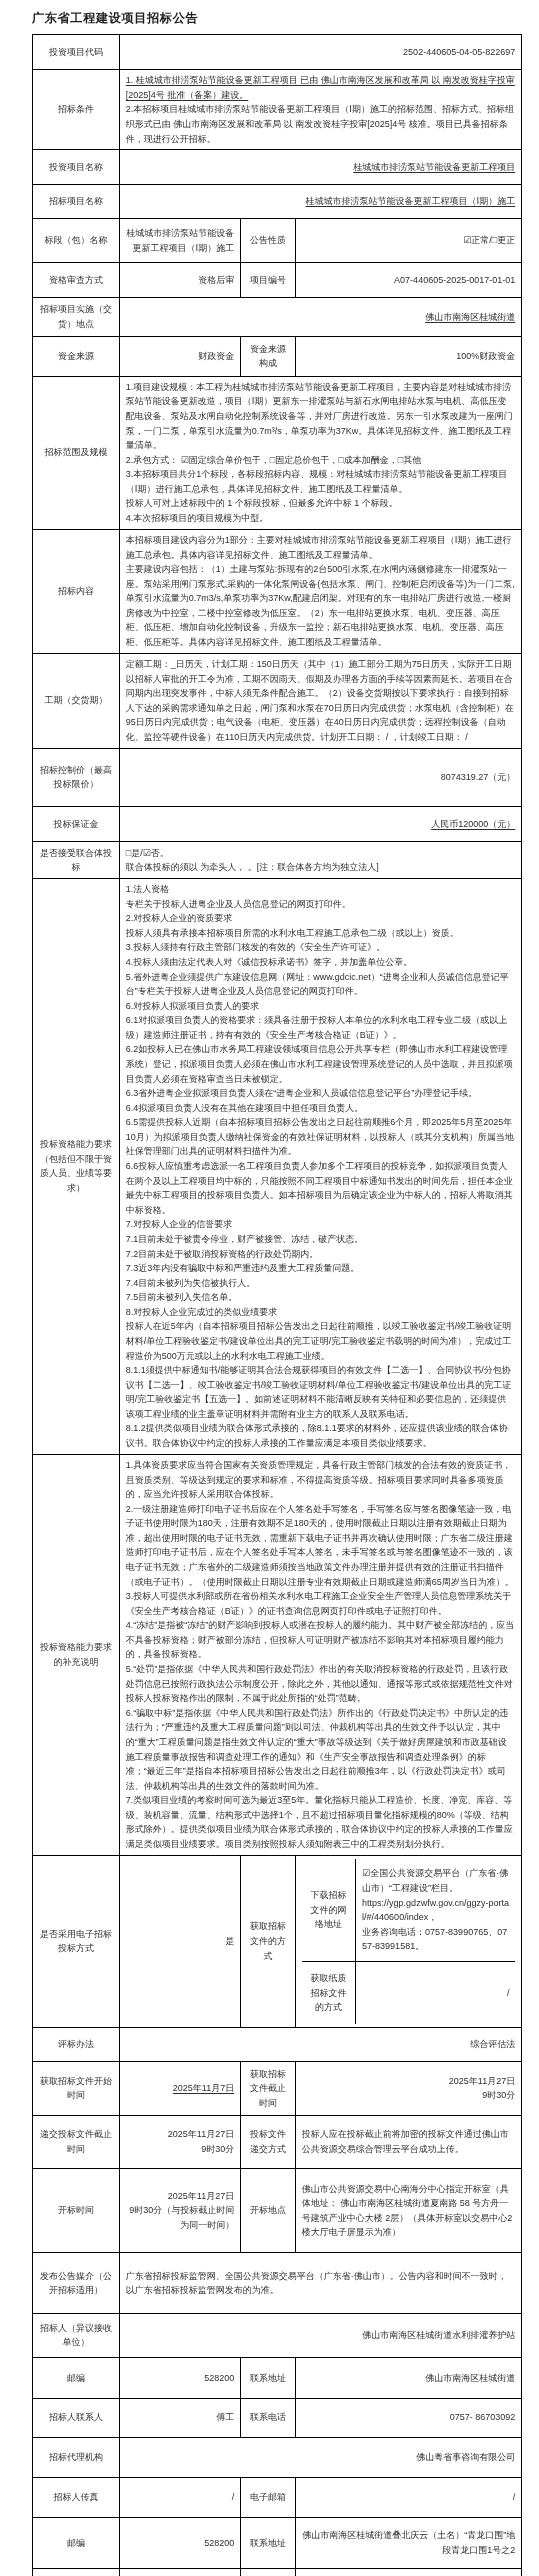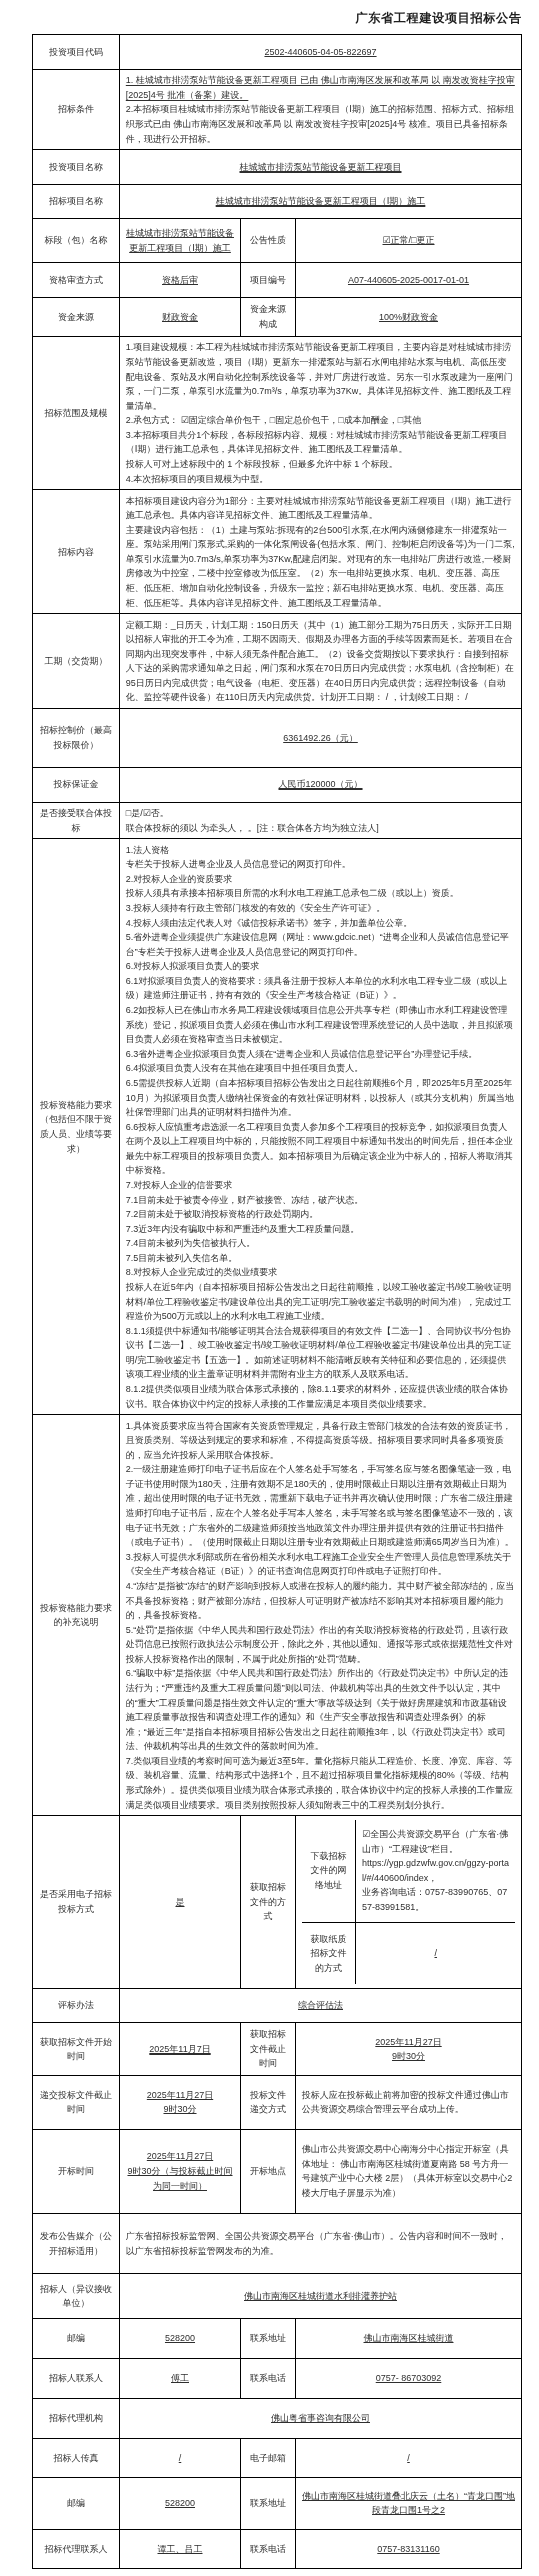--- a/index.html
+++ b/index.html
@@ -1,25 +1,25 @@
 <!DOCTYPE html>
 <html style="font-size:10.3px"><head>
 <meta charset="utf-8">
 <style>
   html,body{margin:0;padding:0;background:#ffffff;}
   body{width:539px;font-family:"Liberation Sans","DejaVu Sans",sans-serif;color:#2e2e2e;}
   .page{width:539px;}
-  h1.title{font-size:12.2px;font-weight:bold;text-align:right;color:#1f1f1f;
+  h1.title{font-size:12.2px;font-weight:bold;text-align:left;color:#1f1f1f;
            margin:10.3px 17.3px 6.4px 32px;letter-spacing:0.6px;}
   table.doc{border-collapse:collapse;table-layout:fixed;width:489px;margin:0 17.3px 9px 32px;
             border:1.3px solid #000;}
   table.doc td{border:0.6px solid #000;padding:3.2px 5.8px;font-size:9px;line-height:1.62;
                vertical-align:middle;word-wrap:break-word;}
   td.lbl{text-align:center;padding:3.2px 3.2px;font-family:Liberation Serif, serif;}
-  td.ctr{text-align:center;text-decoration:underline;}
+  td.ctr{text-align:right;}
   td.lft{text-align:left;}
   .u{text-decoration:underline;text-underline-offset:1.9px;}
   p.para{margin:0;line-height:1.62;}
   .pre{white-space:pre-line;}
   .brk{word-break:break-all;margin-left:28px;}
   td.wrap{padding:0;}
   table.inner{border-collapse:collapse;width:100%;height:100%;table-layout:fixed;}
   table.inner td{border:0.6px solid #000;}
   table.inner tr:first-child td{border-top:none;}
   table.inner tr:last-child td{border-bottom:none;}
@@ -71,20 +71,24 @@
       <td class="ctr">☑正常/□更正</td>
     </tr>
 
     <tr>
       <td class="lbl" style="height:27px">资格审查方式</td>
       <td class="ctr">资格后审</td>
       <td class="lbl">项目编号</td>
       <td class="ctr">A07-440605-2025-0017-01-01</td>
     </tr>
 
+    <tr>
+      <td class="lbl" style="height:32px">招标项目实施（交货）地点</td>
+      <td class="ctr" colspan="3"><span class="u">佛山市南海区桂城街道</span></td>
+    </tr>
 
     <tr>
       <td class="lbl" style="height:32px">资金来源</td>
       <td class="ctr">财政资金</td>
       <td class="lbl">资金来源构成</td>
       <td class="ctr">100%财政资金</td>
     </tr>
 
     <tr>
       <td class="lbl">招标范围及规模</td>
@@ -105,21 +109,21 @@
       </td>
     </tr>
 
     <tr>
       <td class="lbl">工期（交货期）</td>
       <td class="lft" colspan="3">定额工期：_日历天，计划工期：150日历天（其中（1）施工部分工期为75日历天，实际开工日期以招标人审批的开工令为准，工期不因雨天、假期及办理各方面的手续等因素而延长。若项目在合同期内出现突发事件，中标人须无条件配合施工。（2）设备交货期按以下要求执行：自接到招标人下达的采购需求通知单之日起，闸门泵和水泵在70日历日内完成供货；水泵电机（含控制柜）在95日历日内完成供货；电气设备（电柜、变压器）在40日历日内完成供货；远程控制设备（自动化、监控等硬件设备）在110日历天内完成供货。计划开工日期： / ，计划竣工日期： /</td>
     </tr>
 
     <tr>
       <td class="lbl" style="height:51px">招标控制价（最高投标限价）</td>
-      <td class="ctr" colspan="3">6361492.26（元）</td>
+      <td class="ctr" colspan="3">8074319.27（元）</td>
     </tr>
 
     <tr>
       <td class="lbl" style="height:28px">投标保证金</td>
       <td class="ctr" colspan="3"><span class="u">人民币120000（元）</span></td>
     </tr>
 
     <tr>
       <td class="lbl">是否接受联合体投标</td>
       <td class="lft" colspan="3">

